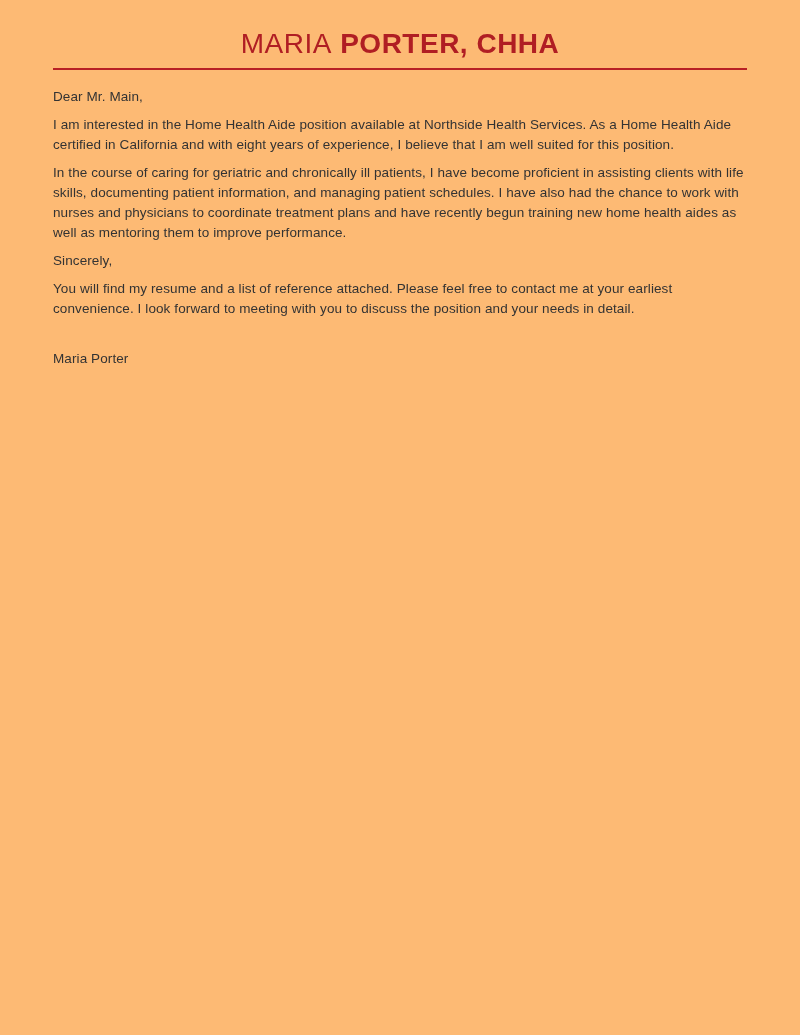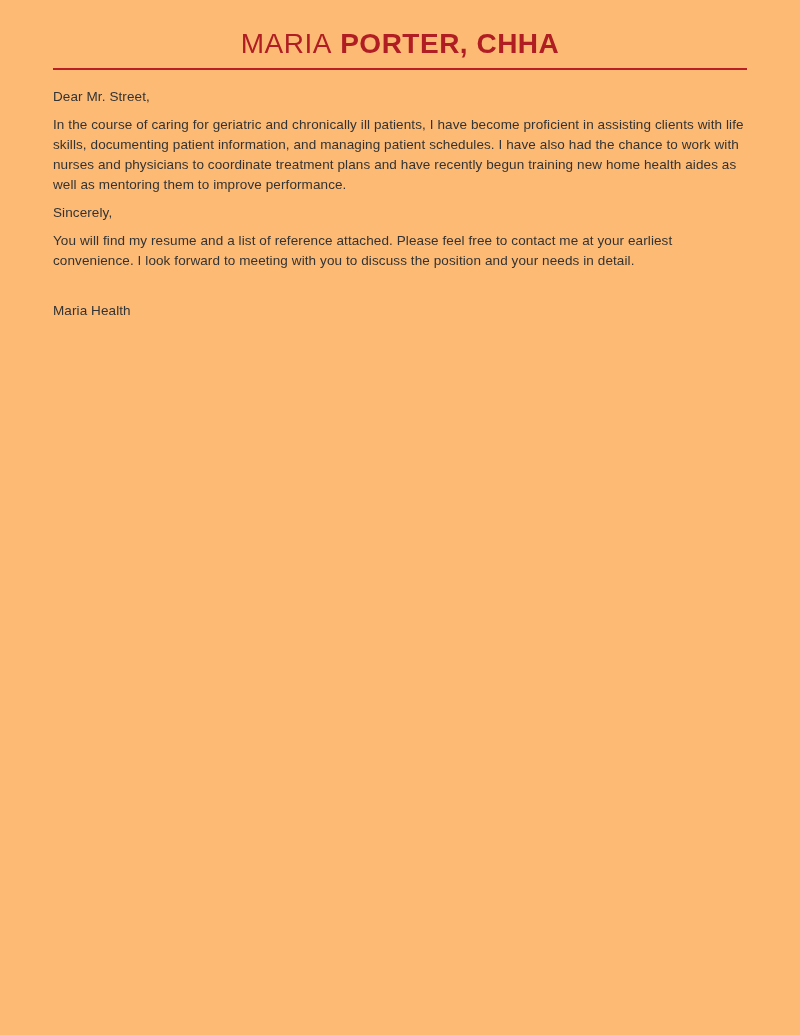--- a/index.html
+++ b/index.html
@@ -67,21 +67,22 @@
 
 <div class="page">
   <div class="content">
 
     <div class="letter-head">
       <h1 class="name-title"><span>MARIA</span><span>&nbsp;</span><span class="name-bold">PORTER, CHHA</span></h1>
       <hr class="header-rule">
     </div>
 
     <div class="letter-body">
-      <p>Dear Mr. Street,</p>
+      <p>Dear Mr. Main,</p>
+      <p>I am interested in the Home Health Aide position available at Northside Health Services. As a Home Health Aide certified in California and with eight years of experience, I believe that I am well suited for this position.</p>
       <p>In the course of caring for geriatric and chronically ill patients, I have become proficient in assisting clients with life skills, documenting patient information, and managing patient schedules. I have also had the chance to work with nurses and physicians to coordinate treatment plans and have recently begun training new home health aides as well as mentoring them to improve performance.</p>
       <p>Sincerely,</p>
       <p>You will find my resume and a list of reference attached. Please feel free to contact me at your earliest convenience. I look forward to meeting with you to discuss the position and your needs in detail.</p>
-      <p class="signature-name">Maria Health</p>
+      <p class="signature-name">Maria Porter</p>
     </div>
 
   </div>
 </div>
 
 </body></html>

